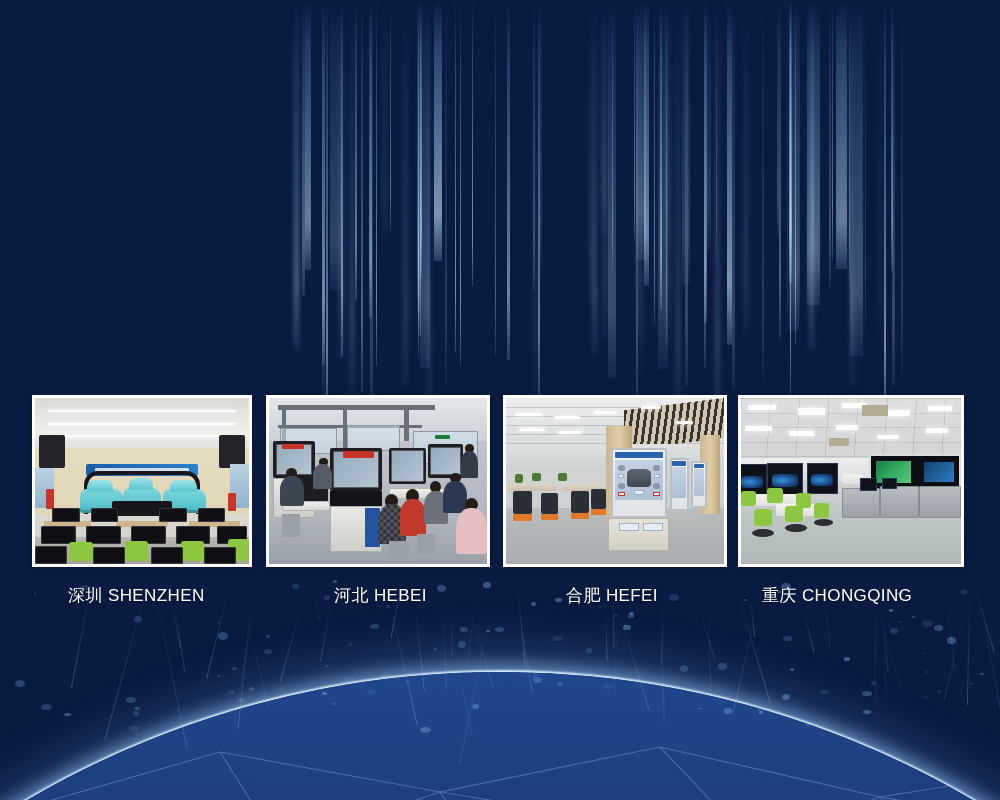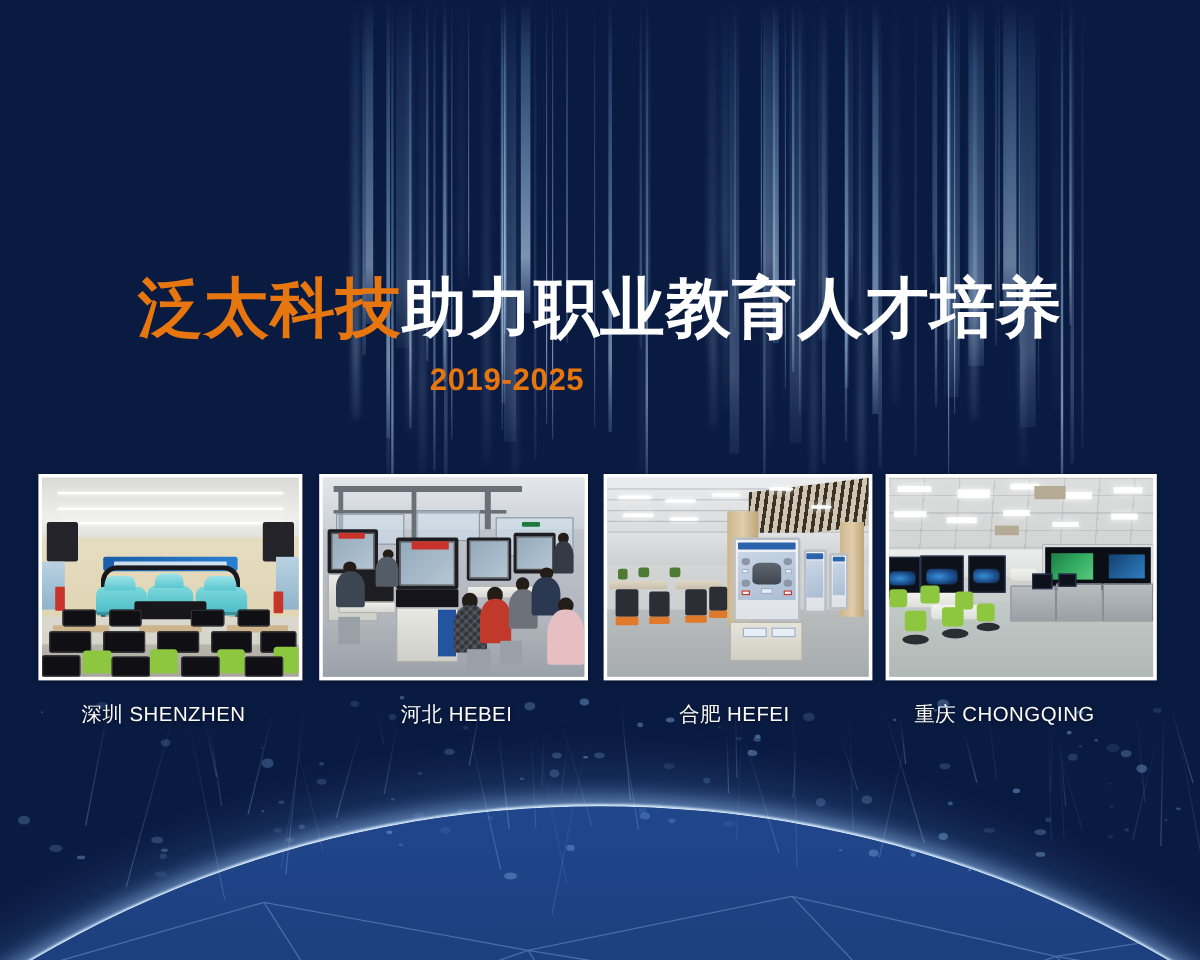--- a/index.html
+++ b/index.html
@@ -279,26 +279,20 @@
       <div class="ray" style="left: 811.1px; height: 272px; opacity: 0.22; width: 2.7px;"></div>
       <div class="ray" style="left: 865.2px; height: 334px; opacity: 0.22; width: 0.9px;"></div>
       <div class="ray soft" style="left: 667.7px; height: 345px; opacity: 0.34; width: 2.5px;"></div>
       <div class="ray wide" style="left: 682.2px; height: 284px; opacity: 0.21; width: 8px;"></div>
       <div class="ray" style="left: 369.9px; height: 418px; opacity: 0.24; width: 2.9px;"></div>
       <div class="ray" style="left: 849.3px; height: 288px; opacity: 0.53; width: 0.9px;"></div>
       <div class="ray" style="left: 685.2px; height: 386px; opacity: 0.28; width: 2.6px;"></div>
       <div class="ray" style="left: 789px; height: 283px; opacity: 0.76; width: 2.5px;"></div>
     </div>
 
-  <div class="title-block">
-    <div class="main-title">
-      <span class="t-orange">泛太科技</span><span class="t-white">助力职业教育人才培养</span>
-    </div>
-    <div class="sub-title">2019-2025</div>
-  </div>
 
   <div class="photos">
 
     <div class="photo" style="left:32px; width:220px;">
       <div class="pic p1">
         <div class="ceil">
             <i style="top:22%"></i>
             <i style="top:44%"></i>
             <i style="top:66%"></i>
           </div>

